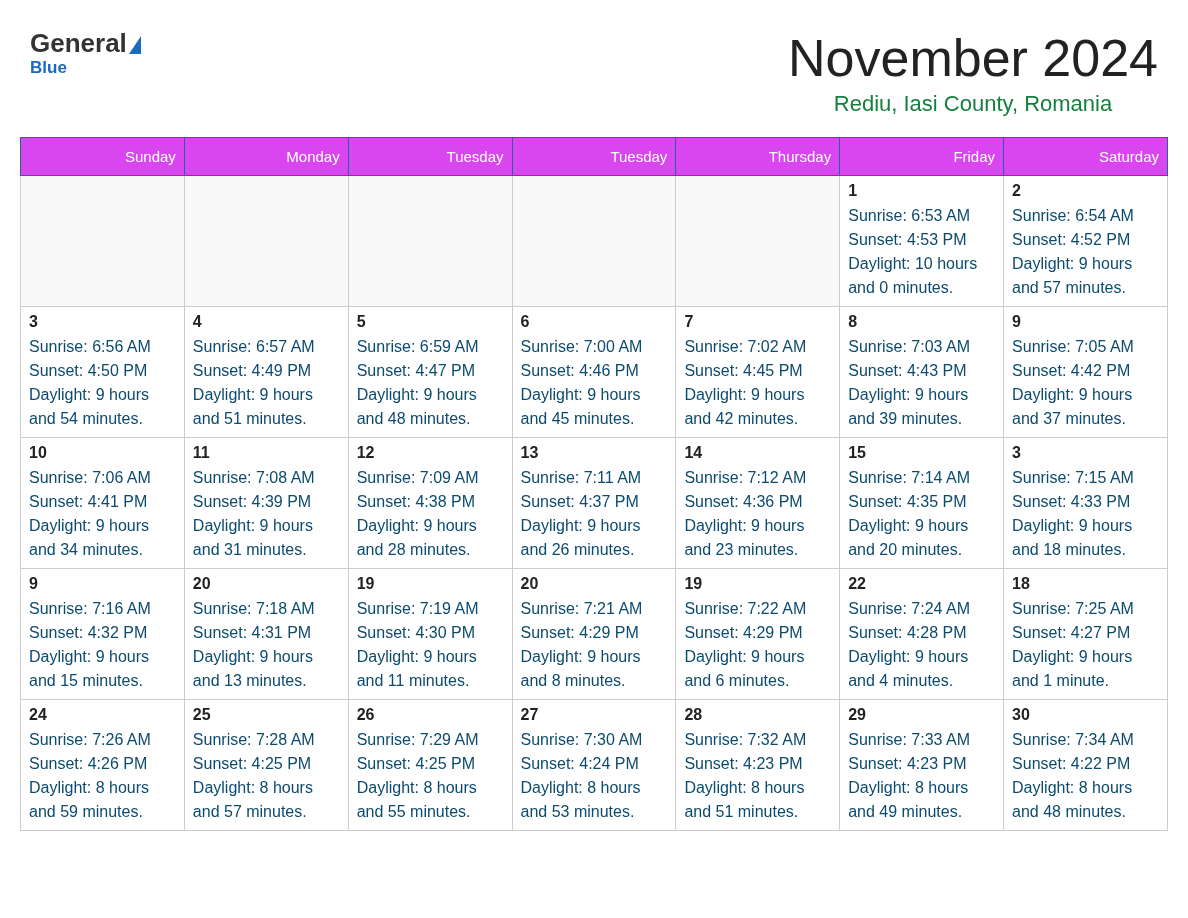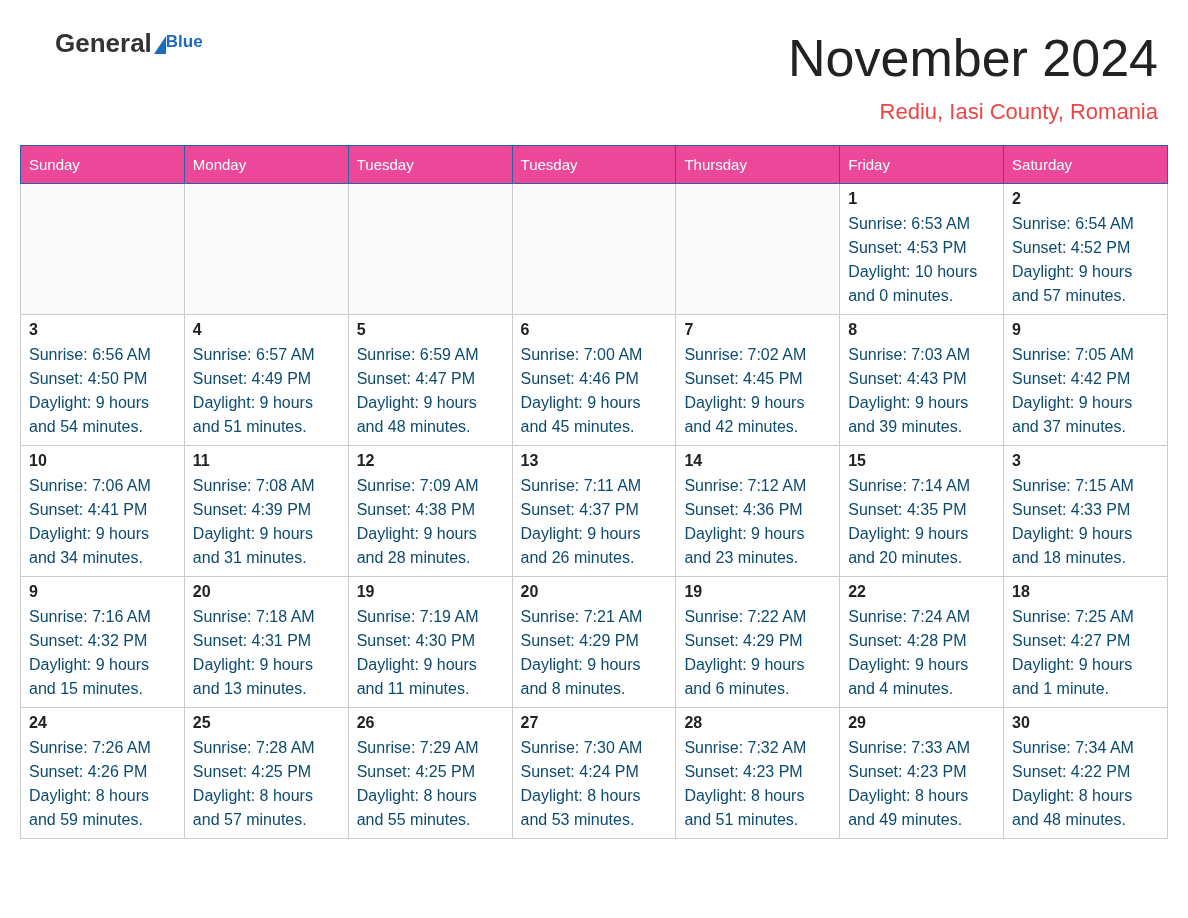--- a/index.html
+++ b/index.html
@@ -12,23 +12,22 @@
     }
     .header {
       display: flex;
       justify-content: space-between;
       align-items: flex-start;
       margin-bottom: 20px;
       padding: 10px 10px 0 10px;
     }
     .logo {
       display: flex;
-      flex-direction: row;
+      flex-direction: column;
       align-items: flex-start;
-      margin-left: 25px;
     }
     .logo-general {
       font-size: 26px;
       font-weight: bold;
       color: #333;
       line-height: 1;
     }
     .logo-triangle {
       display: inline-block;
       width: 0;
@@ -38,45 +37,45 @@
       margin-left: 2px;
       vertical-align: middle;
     }
     .logo-subtitle {
       color: #1a6abf;
       font-size: 17px;
       font-weight: bold;
       margin-top: 2px;
     }
     .title-block {
-      text-align: right;
+      text-align: center;
     }
     .month-year {
       font-size: 52px;
       font-weight: normal;
       color: #222;
       line-height: 1.1;
     }
     .location {
       font-size: 22px;
-      color: #ef4444;
-      margin-top: 12px;
+      color: #15803d;
+      margin-top: 4px;
     }
     .calendar {
       width: 100%;
       border-collapse: collapse;
       border: 1px solid #ccc;
     }
     .calendar th {
-      background-color: #ec4899;
+      background-color: #d946ef;
       color: #fff;
       font-size: 15px;
       font-weight: normal;
       padding: 10px 8px;
-      text-align: left;
+      text-align: right;
       border: 1px solid #2a5fa5;
     }
     .calendar td {
       vertical-align: top;
       border: 1px solid #ccc;
       padding: 6px 8px;
       width: calc(100% / 7);
       min-height: 100px;
       font-size: 12.5px;
       color: #333;

